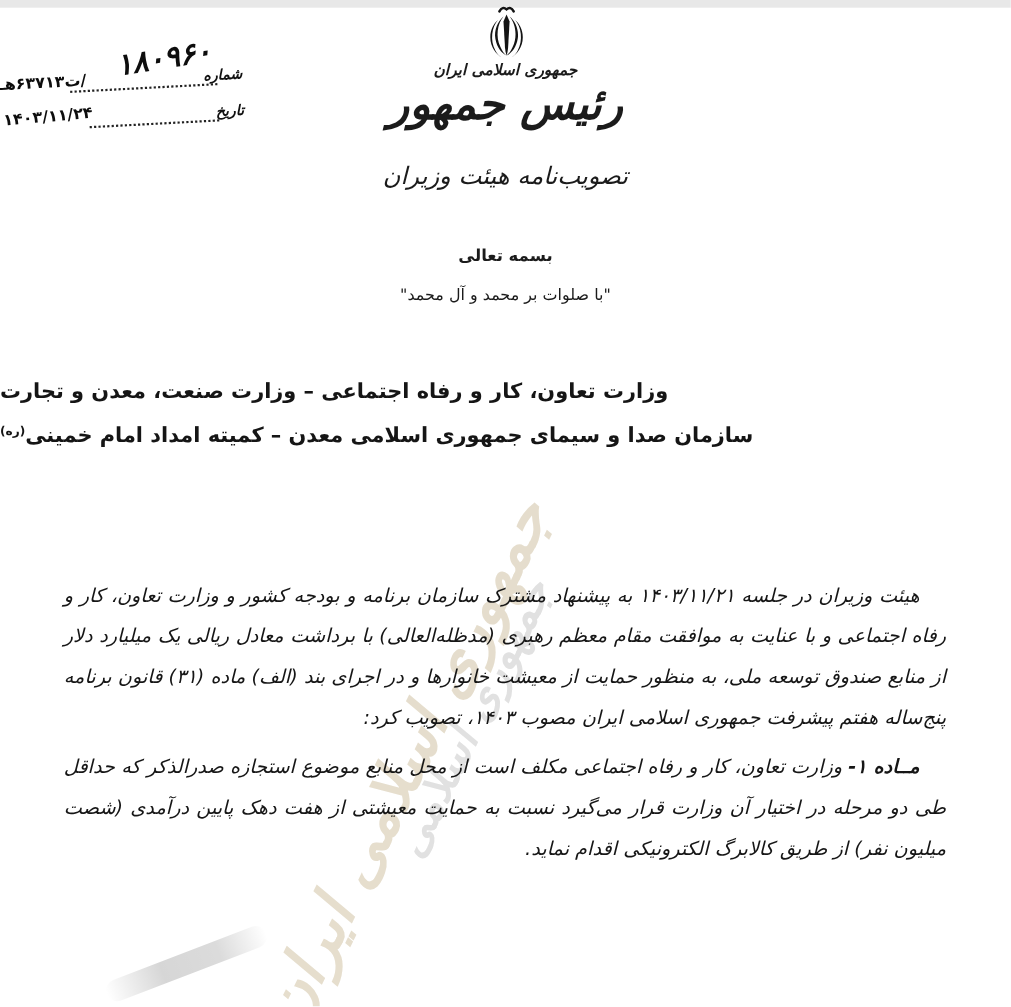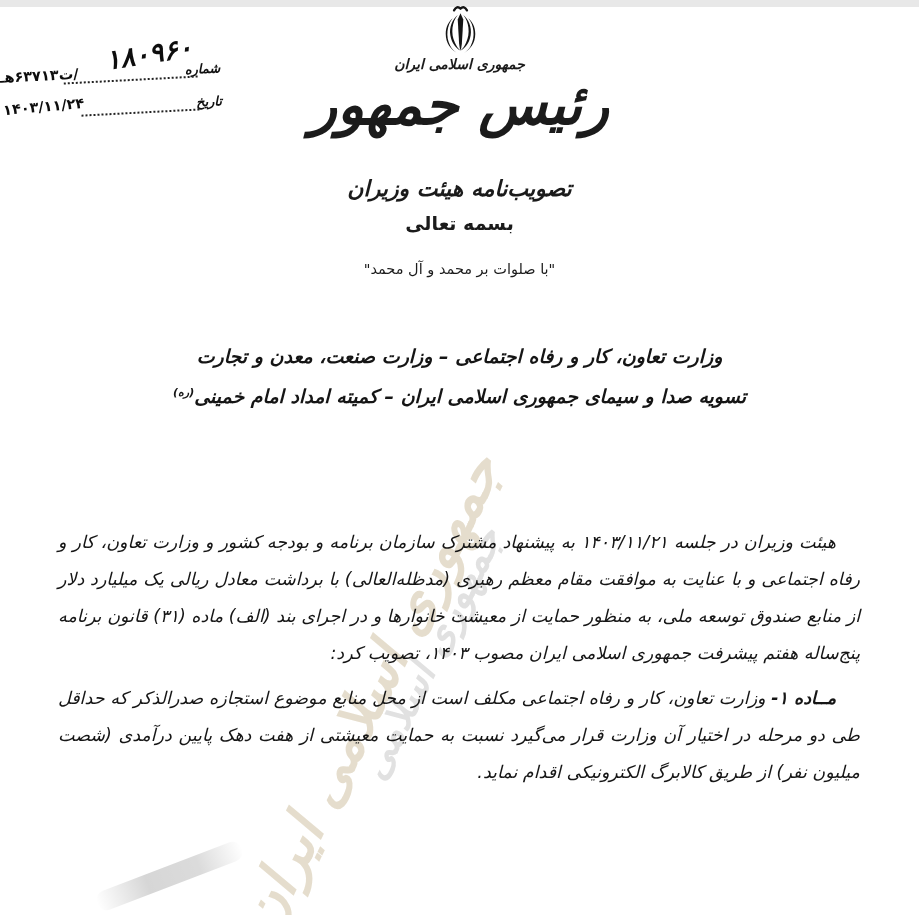--- a/index.html
+++ b/index.html
@@ -17,27 +17,27 @@
   .stamp .dots1{right:26px;top:24px;width:134px;}
   .stamp .dots2{right:26px;top:57px;width:118px;}
   .hw{font-weight:bold;color:#0d0d0d;}
   .hw-big{position:absolute;right:30px;top:-4px;font-size:27px;letter-spacing:3px;transform:rotate(-6deg);font-style:italic;}
   .hw-suffix{position:absolute;left:0px;top:20px;font-size:14.5px;direction:rtl;}
   .hw-date{position:absolute;left:2px;top:51px;font-size:14.5px;direction:rtl;transform:rotate(-2deg);}
   
   .hc{position:absolute;left:0;right:0;text-align:center;z-index:3;}
   .emblem{position:absolute;left:437px;top:3px;width:47px;height:60px;z-index:3;}
   .country{top:56px;font-size:14px;font-weight:bold;font-style:italic;}
-  .authority{top:72px;font-size:56px;font-weight:bold;font-style:italic;}
-  .doctype{top:148px;font-size:22px;font-weight:bold;font-style:italic;margin-top:28px;}
-  .basmala{top:212px;font-size:19px;font-weight:600;}
+  .authority{top:72px;font-size:40px;font-weight:bold;font-style:italic;}
+  .doctype{top:148px;font-size:22px;font-weight:normal;font-style:italic;}
+  .basmala{top:223px;font-size:15px;font-weight:600;}
   .salawat{top:261px;font-size:14.5px;font-weight:500;}
   
-  .recipients{position:absolute;left:0;right:0;top:336px;text-align:center;direction:rtl;
-    font-size:19px;font-weight:bold;line-height:40px;z-index:3;color:#151515;font-style:italic;}
+  .recipients{position:absolute;left:0;right:0;top:336px;text-align:left;direction:rtl;
+    font-size:19px;font-weight:bold;line-height:40px;z-index:3;color:#151515;}
   .recipients .sup{font-size:11px;position:relative;top:-7px;font-weight:bold;}
   
   .bodytext{position:absolute;top:524px;right:59px;left:58px;z-index:3;direction:rtl;
     font-size:17.5px;line-height:37px;text-align:justify;color:#161616;}
   .bodytext p{margin:0 0 8px 0;text-indent:24px;font-style:italic;}
   .lead-bold{font-weight:bold;}
   
   .wm{position:absolute;z-index:1;white-space:nowrap;font-style:italic;font-weight:bold;pointer-events:none;}
   .wm-tan{left:70px;top:660px;width:600px;font-size:56px;color:#d5c8ac;opacity:.6;transform:rotate(-64deg);text-align:center;}
   .wm-gray{left:180px;top:630px;width:500px;font-size:40px;color:#dedede;opacity:.9;transform:rotate(-64deg);text-align:center;}
@@ -79,21 +79,21 @@
 
   <div class="hc country">جمهوری اسلامی ایران</div>
   <div class="hc authority">رئیس جمهور</div>
   <div class="hc doctype">تصویب‌نامه هیئت وزیران</div>
 
   <div class="hc basmala">بسمه تعالی</div>
   <div class="hc salawat">"با صلوات بر محمد و آل محمد"</div>
 
   <div class="recipients">
     <div>وزارت تعاون، کار و رفاه اجتماعی – وزارت صنعت، معدن و تجارت</div>
-    <div><span>تسویه صدا و سیمای جمهوری اسلامی ایران – کمیته امداد امام خمینی</span><span class="sup">(ره)</span></div>
+    <div><span>سازمان صدا و سیمای جمهوری اسلامی معدن – کمیته امداد امام خمینی</span><span class="sup">(ره)</span></div>
   </div>
 
   <div class="bodytext">
     <p>هیئت وزیران در جلسه ۱۴۰۳/۱۱/۲۱ به پیشنهاد مشترک سازمان برنامه و بودجه کشور و وزارت تعاون، کار و رفاه اجتماعی و با عنایت به موافقت مقام معظم رهبری (مدظله‌العالی) با برداشت معادل ریالی یک میلیارد دلار از منابع صندوق توسعه ملی، به منظور حمایت از معیشت خانوارها و در اجرای بند (الف) ماده (۳۱) قانون برنامه پنج‌ساله هفتم پیشرفت جمهوری اسلامی ایران مصوب ۱۴۰۳، تصویب کرد:</p>
     <p><span class="lead-bold">مــاده ۱-</span><span> وزارت تعاون، کار و رفاه اجتماعی مکلف است از محل منابع موضوع استجازه صدرالذکر که حداقل طی دو مرحله در اختیار آن وزارت قرار می‌گیرد نسبت به حمایت معیشتی از هفت دهک پایین درآمدی (شصت میلیون نفر) از طریق کالابرگ الکترونیکی اقدام نماید.</span></p>
   </div>
 
 </div>
 
 </body></html>

